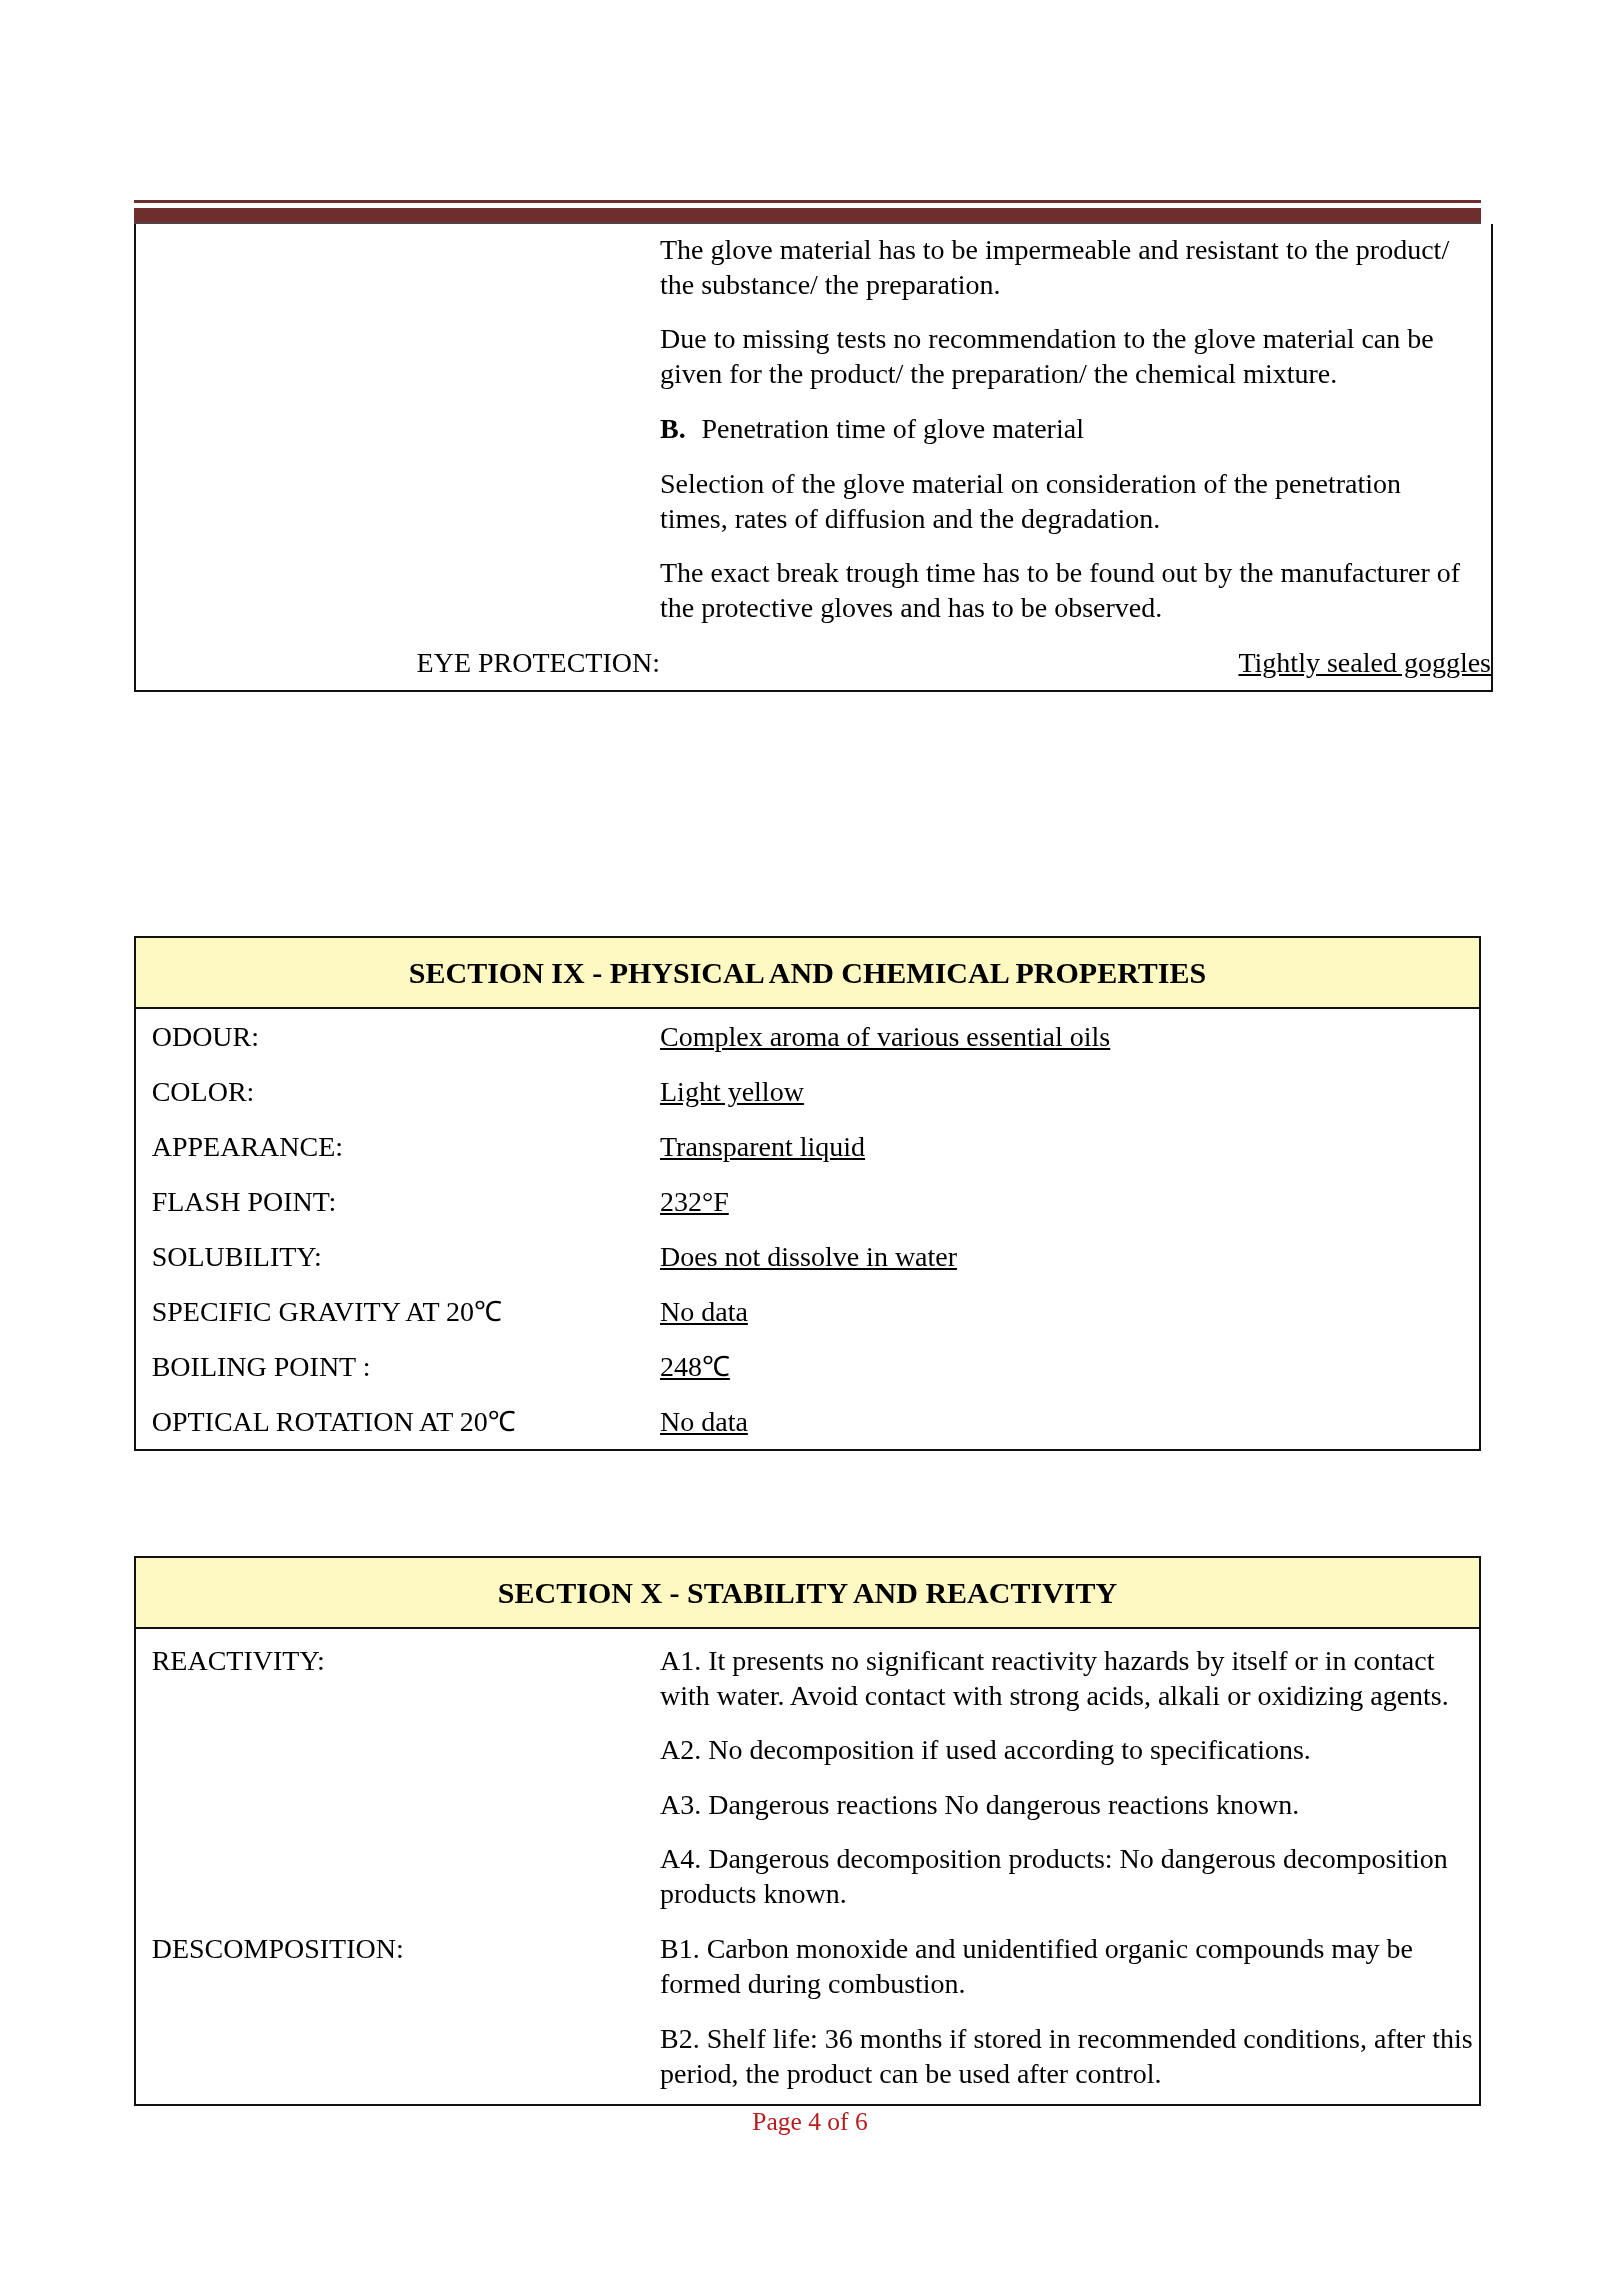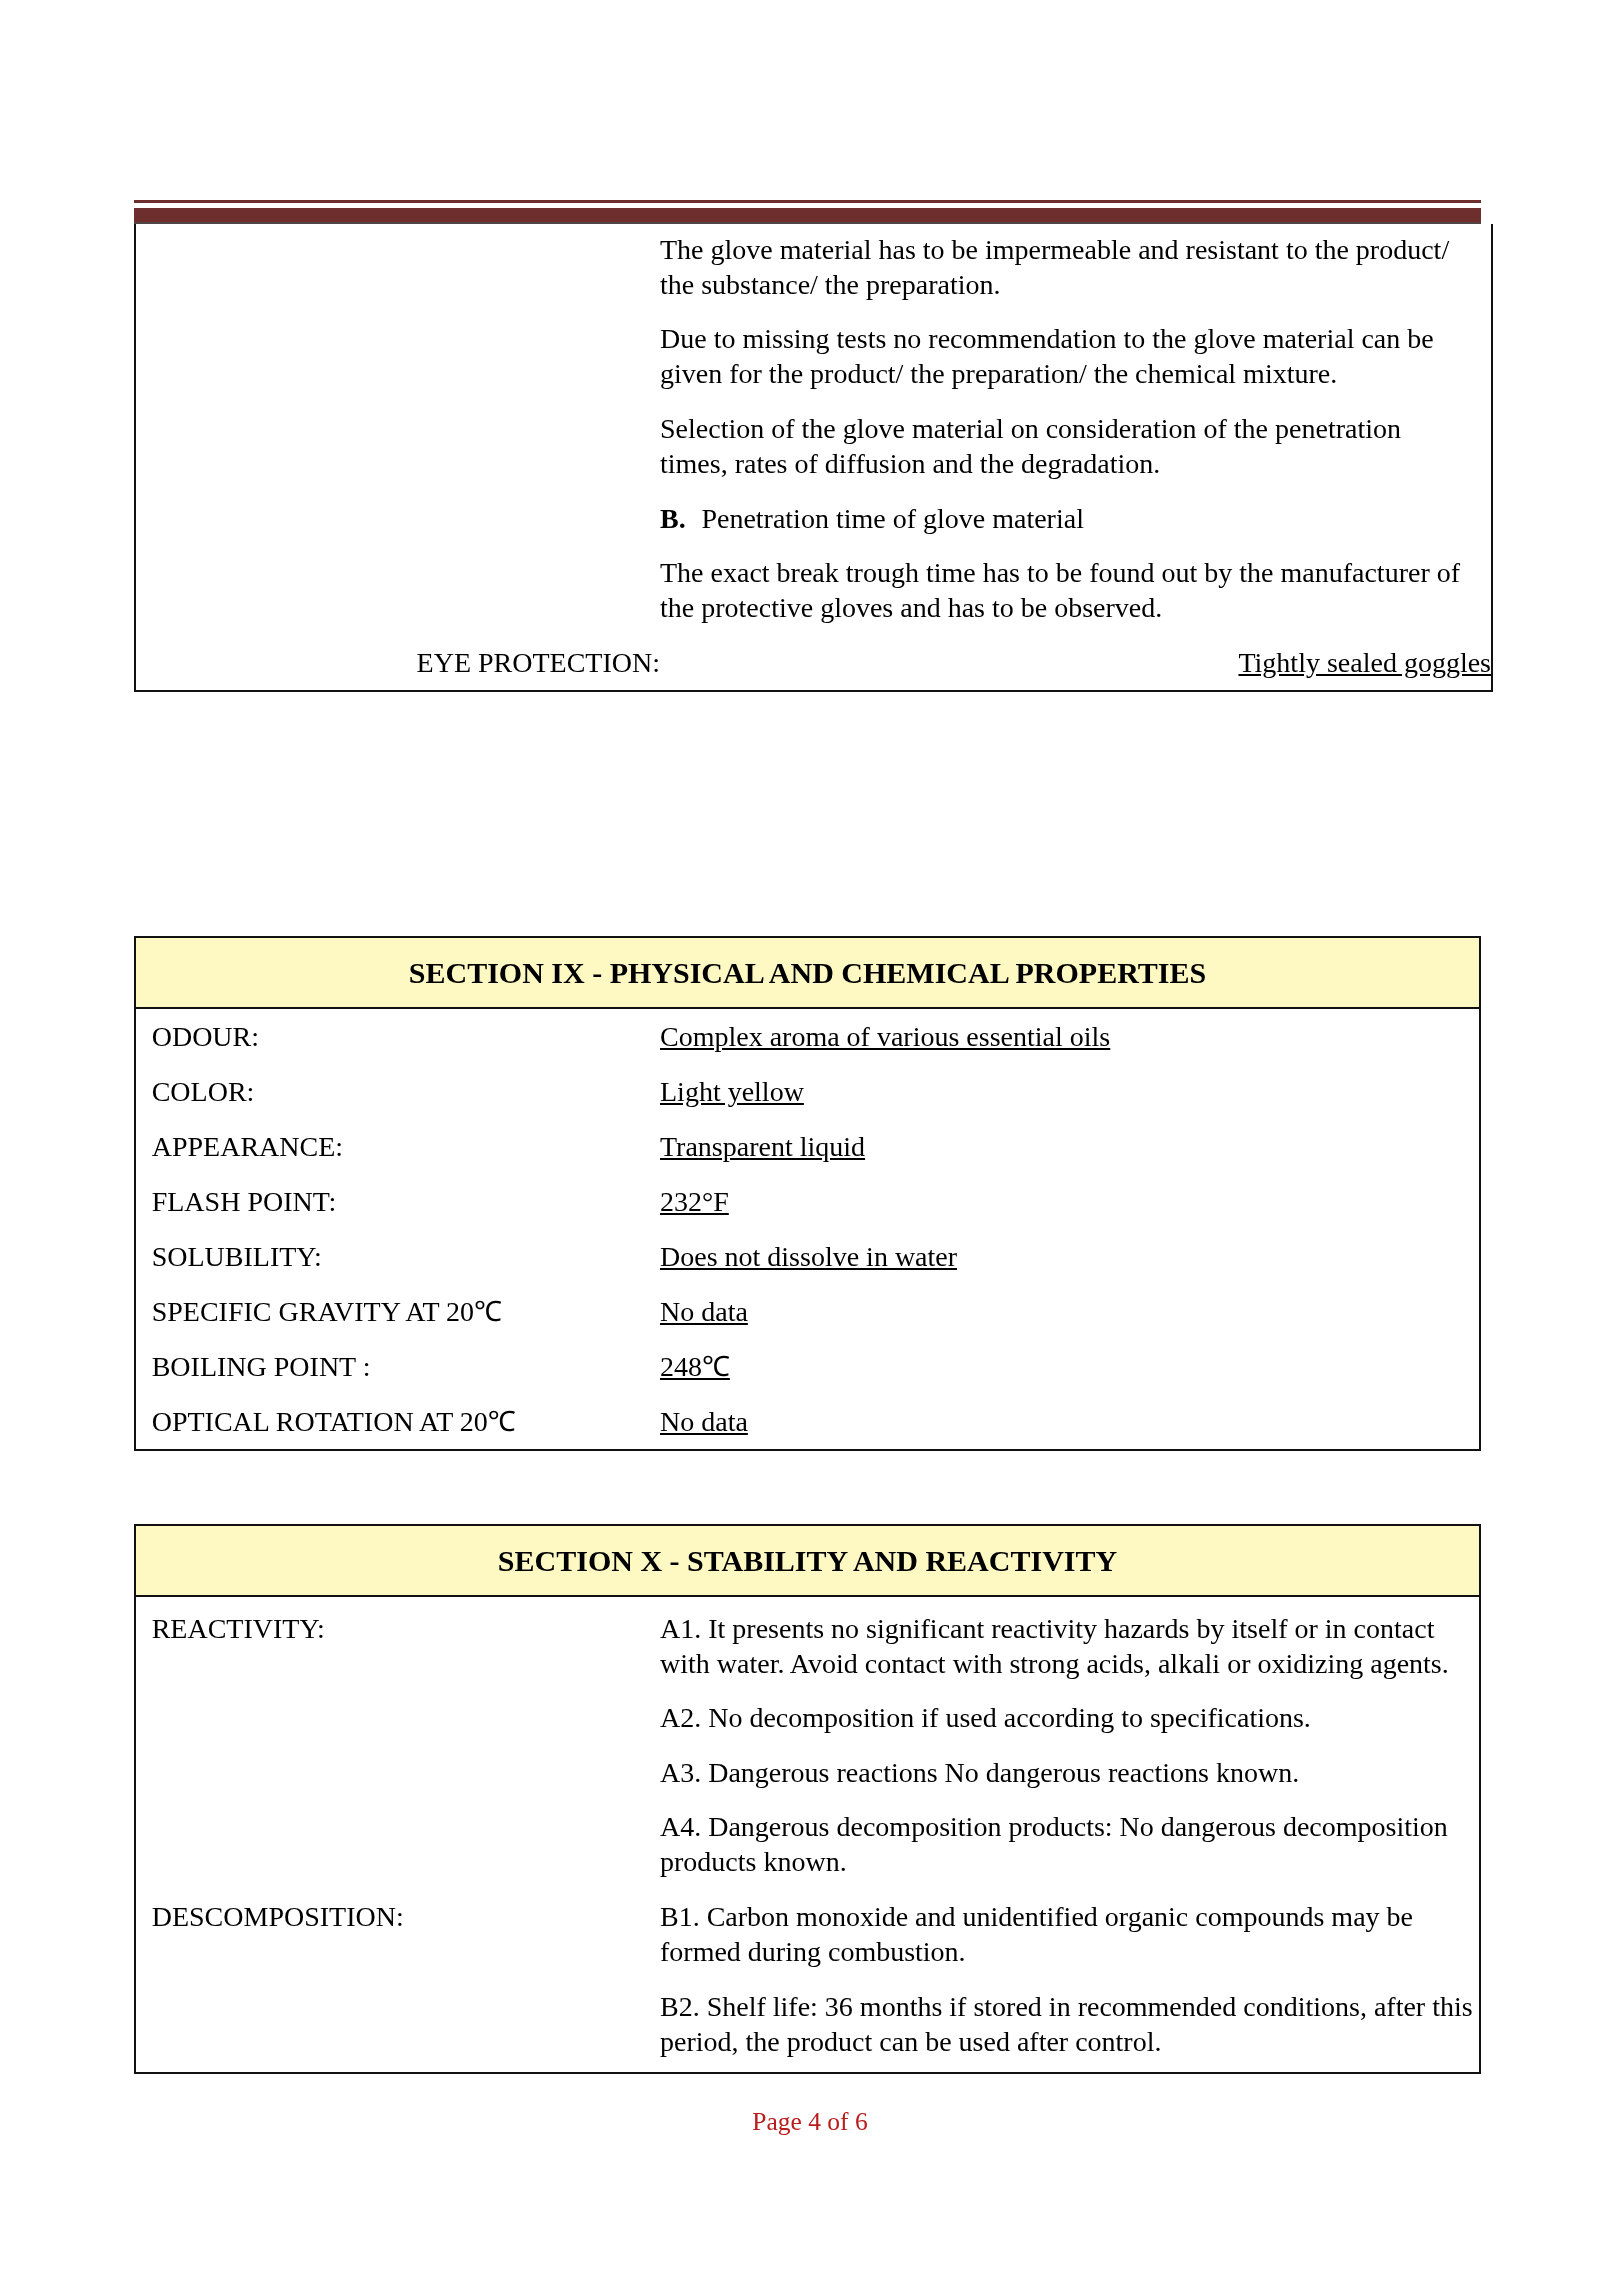--- a/index.html
+++ b/index.html
@@ -67,21 +67,21 @@
   }
   
   .sec {
     position: absolute;
     left: 134px;
     width: 1347px;
     box-sizing: border-box;
     border: 2px solid #111;
   }
   .sec-ix { top: 936px; }
-  .sec-x  { top: 1524px; }
+  .sec-x  { top: 1556px; }
   .sec-header {
     height: 69px;
     background: #fef9c3;
     border-bottom: 2.9px solid #111;
     display: flex;
     align-items: center;
     justify-content: center;
     font-weight: bold;
     font-size: 30px;
   }
@@ -106,22 +106,22 @@
 
 <div class="band-thin"></div>
 <div class="band-thick"></div>
 
 <div class="t1">
   <div class="row">
     <div class="lbl"></div>
     <div class="content">
       <p>The glove material has to be impermeable and resistant to the product/ the substance/ the preparation.</p>
       <p>Due to missing tests no recommendation to the glove material can be given for the product/ the preparation/ the chemical mixture.</p>
+      <p><span class="bmark">B.</span><span class="btext">Penetration time of glove material</span></p>
       <p>Selection of the glove material on consideration of the penetration times, rates of diffusion and the degradation.</p>
-      <p><span class="bmark">B.</span><span class="btext">Penetration time of glove material</span></p>
       <p>The exact break trough time has to be found out by the manufacturer of the protective gloves and has to be observed.</p>
     </div>
   </div>
   <div class="row" style="margin-top:19.6px;text-align:right;">
     <div class="lbl">EYE PROTECTION:</div>
     <div class="val">Tightly sealed goggles</div>
   </div>
 </div>
 
 <div class="sec sec-ix">

